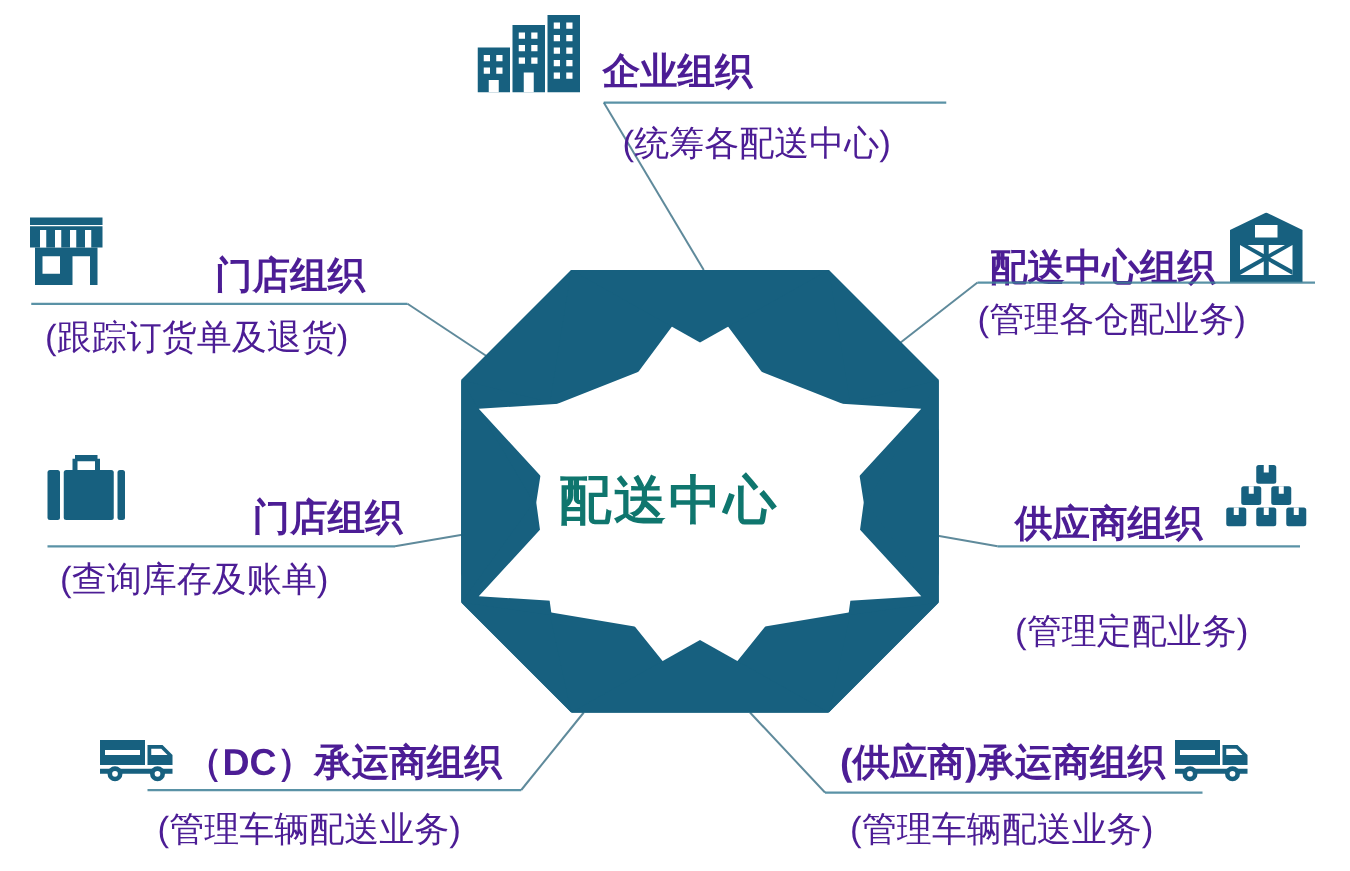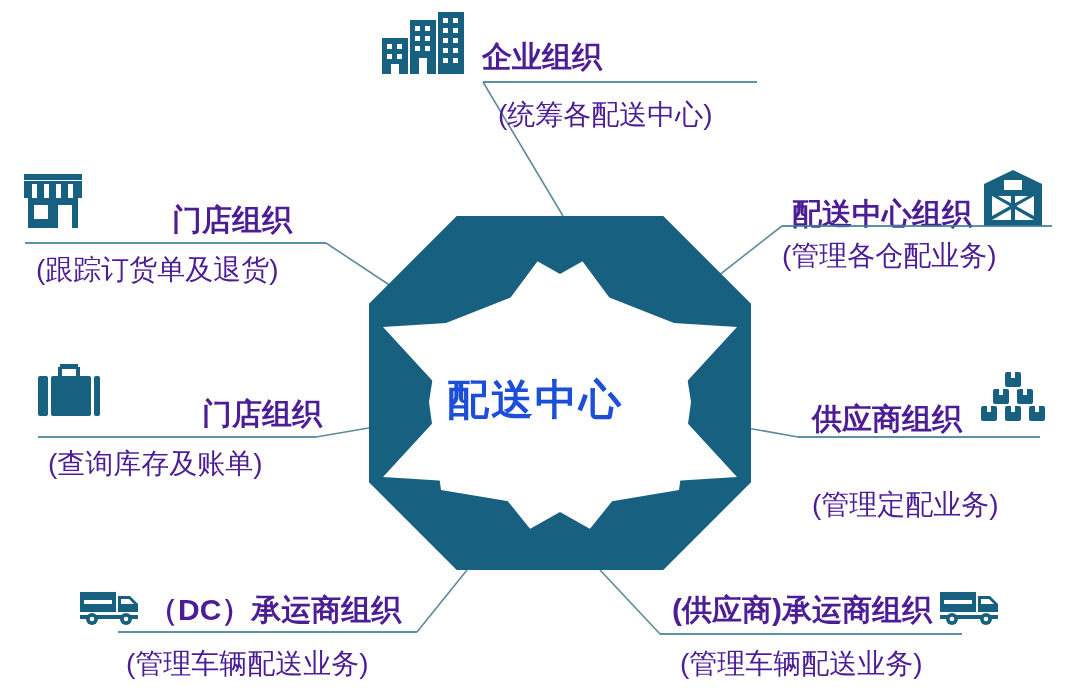--- a/index.html
+++ b/index.html
@@ -18,21 +18,21 @@
     font-size:30px;font-weight:bold;color:#4c1d95;
     letter-spacing:0px;line-height:1;
   }
   .sub{
     font-size:28px;color:#4c1d95;font-weight:normal;line-height:1;
   }
   .row{display:flex;align-items:center;gap:10px;}
 
   .center-text{
     position:absolute;
-    font-size:42px;font-weight:bold;color:#1d4ed8;
+    font-size:42px;font-weight:bold;color:#0f766e;
     letter-spacing:2px;
   }
 
   .ico{display:block;}
 </style>
 </head>
 <body>
 
 <div id="stage">
 

